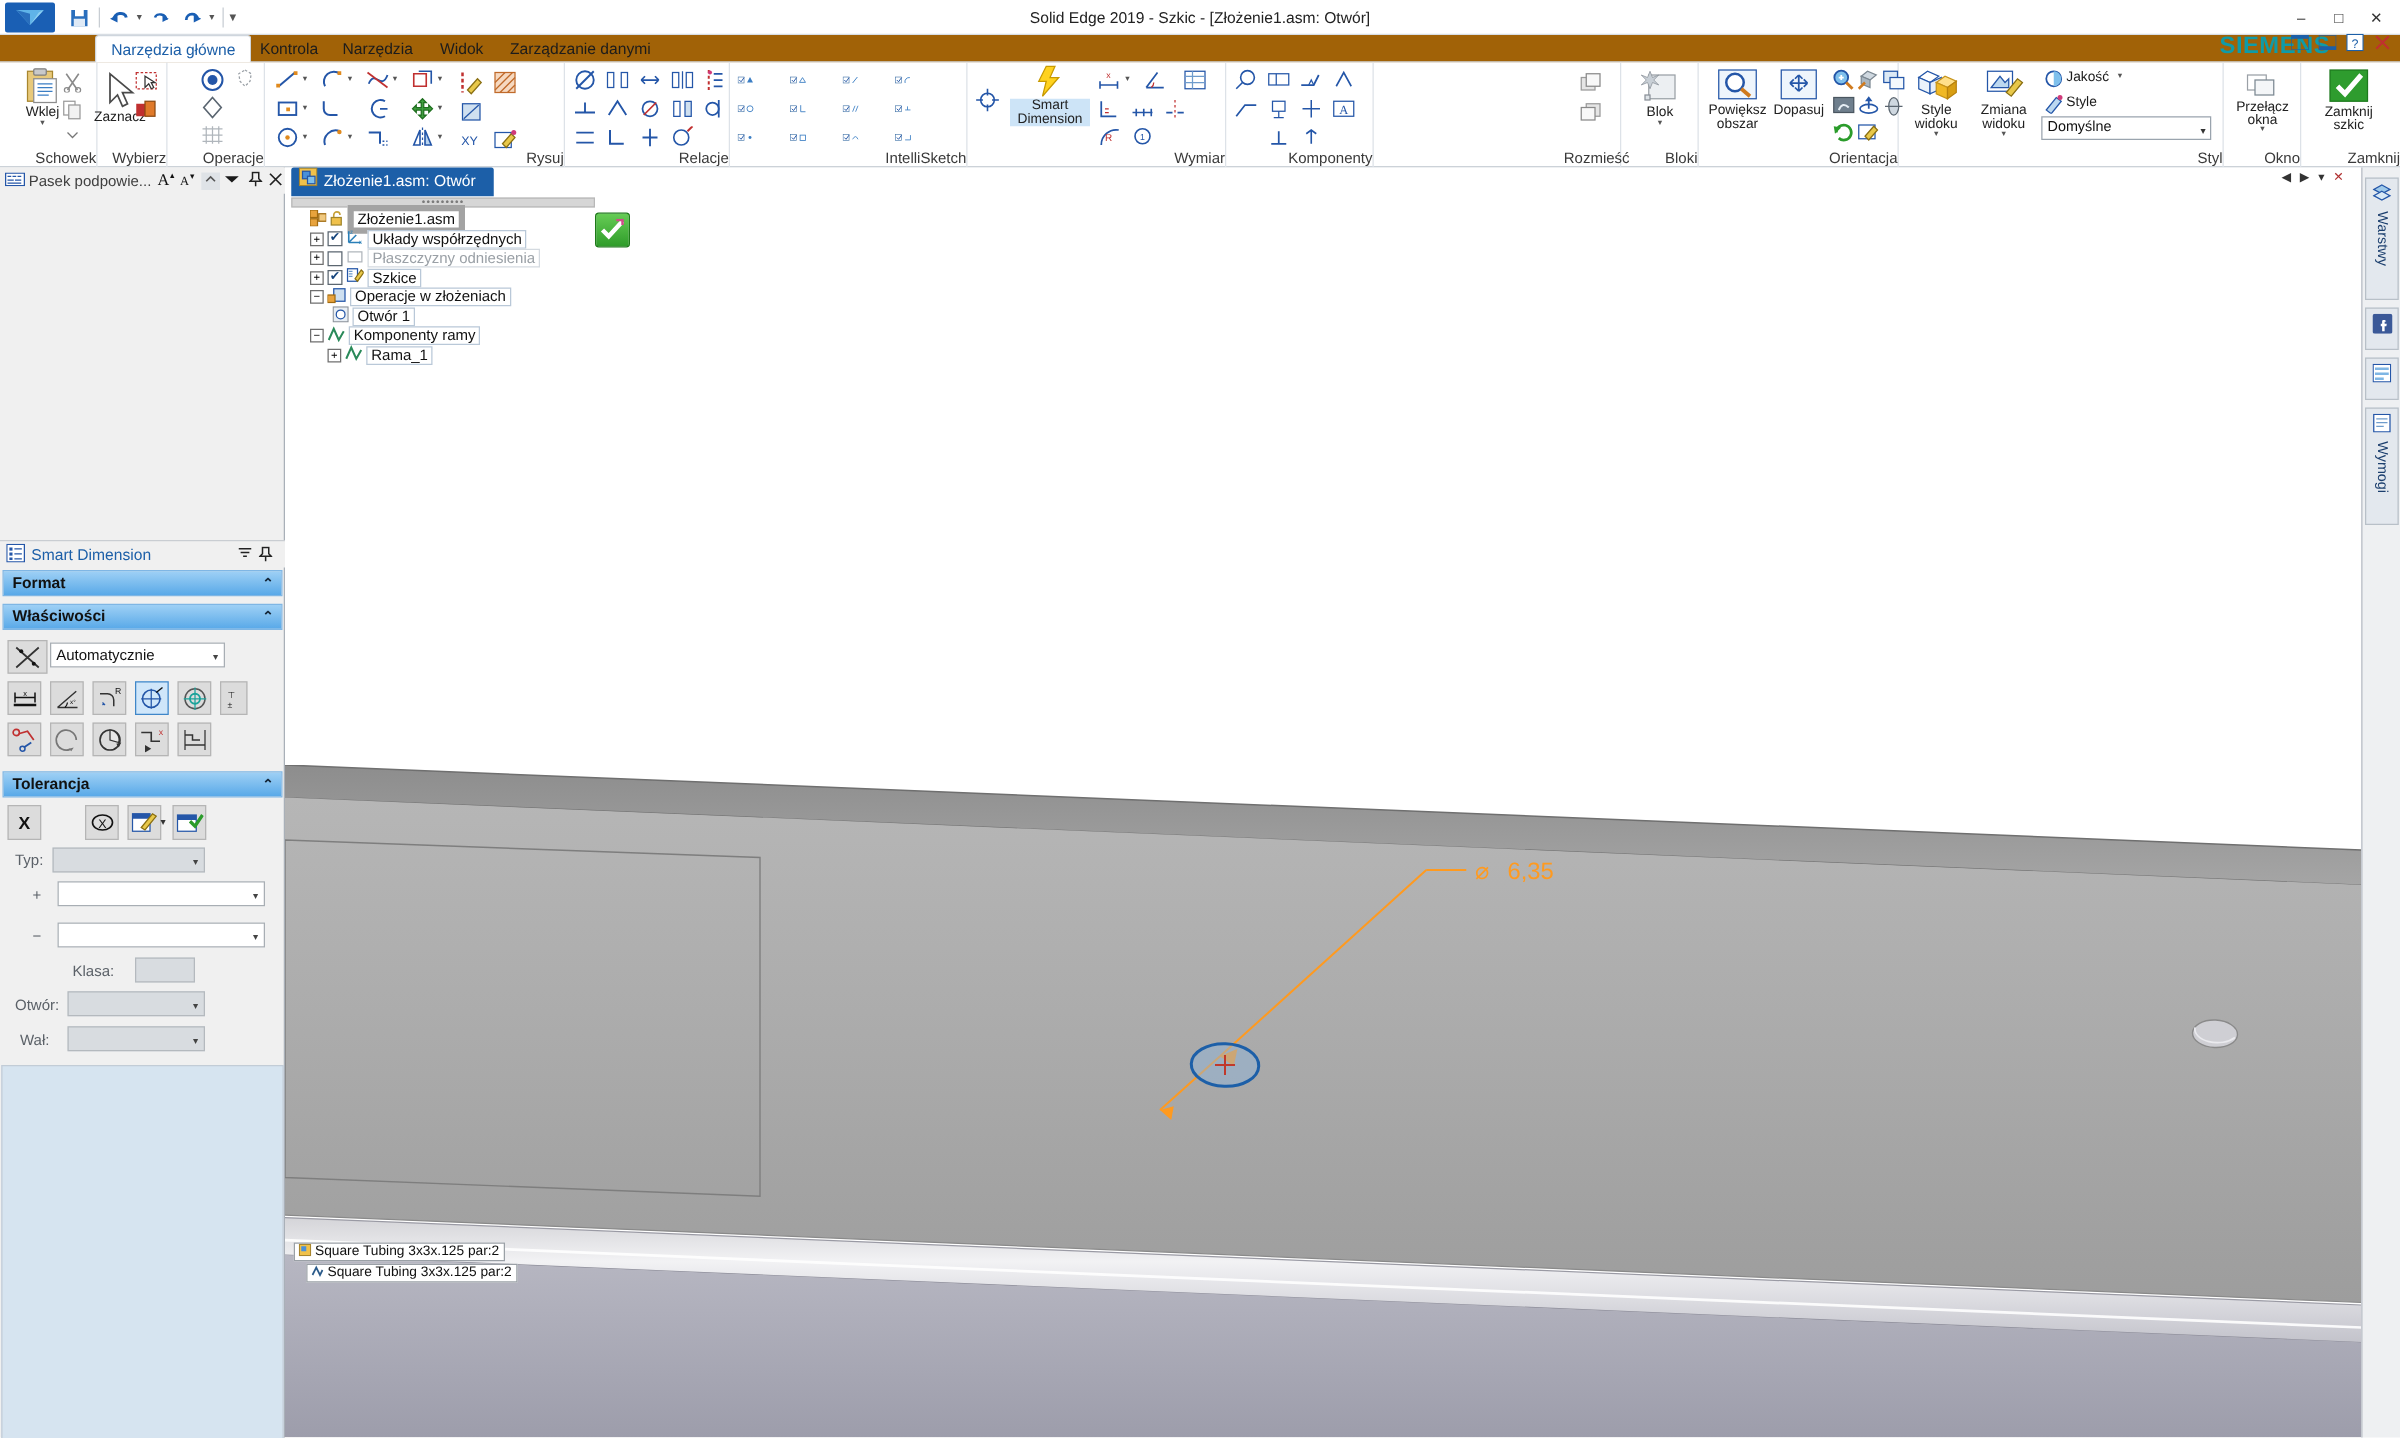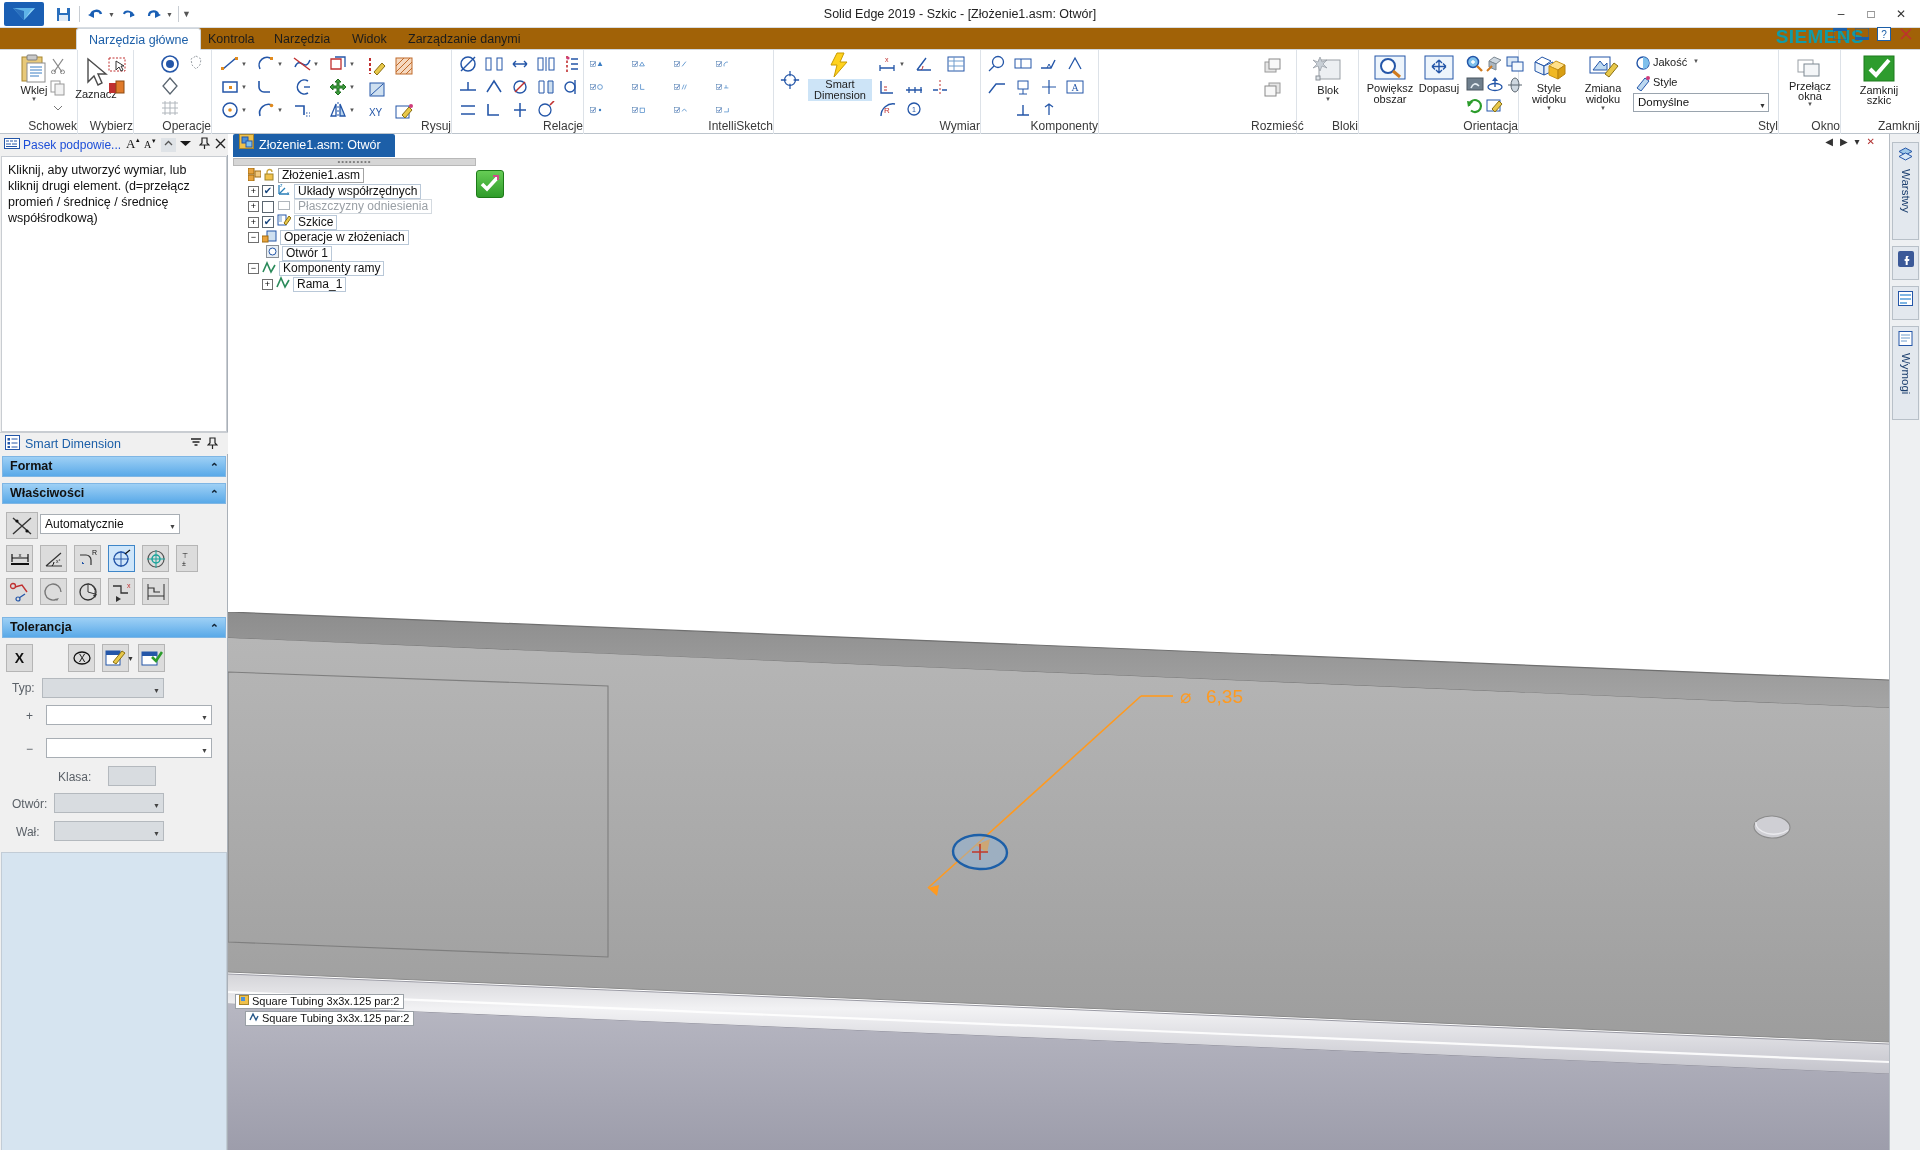--- a/index.html
+++ b/index.html
@@ -84,21 +84,21 @@
 
   
   #leftdock{
     position:absolute; left:0; top:134px; width:228px; height:1016px;
     background:#f0f0f0; border-right:1px solid #a9b0b8;
   }
   #prompt-hdr{
     position:absolute; left:0; top:0; width:228px; height:21px;
     background:#f0f0f0; display:flex; align-items:center; padding-left:4px; gap:3px;
   }
-  #prompt-hdr .t{ font-size:12px; color:#1d4ed8; }
+  #prompt-hdr .t{ font-size:12px; color:#404040; }
   #prompt-body{
     position:absolute; left:1px; top:22px; width:226px; height:276px;
     background:#ffffff; border:1px solid #c9cdd2; padding:5px 6px;
     font-size:12.5px; line-height:16px; color:#111;
   }
   #sd-hdr{
     position:absolute; left:0; top:298px; width:228px; height:22px;
     display:flex; align-items:center; gap:5px; padding-left:5px;
     background:#f0f0f0; border-top:1px solid #c9cdd2;
   }
@@ -150,21 +150,21 @@
   .texp{
     width:11px;height:11px;border:1px solid #6f6f6f;background:#fff;
     font-size:9px; line-height:9px; text-align:center; color:#000; flex:none;
   }
   .tspacer{ width:11px;height:11px;flex:none;}
   .tchk{ width:12px;height:12px;border:1px solid #5b6670;background:#fff;flex:none;
          display:flex;align-items:center;justify-content:center; }
   .tchk .mk{ font-size:10px;color:#15447c; line-height:10px; }
   .tlabel{ font-size:12px; color:#111; white-space:nowrap;
            border:1px solid #b9c8d8; padding:0 3px; line-height:13px; background:#fff;}
-  .tlabel.sel{ border:1px solid #a3a3a3; }
+  .tlabel.sel{ border:5px solid #a3a3a3; }
   .tlabel.dim{ color:#9aa0a6; border-color:#d4dae0;}
 
   #accept-badge{
     position:absolute; left:248px; top:36px; width:28px; height:28px;
     background:linear-gradient(#66cc55,#2f9c2a); border:1px solid #1d7a18; border-radius:3px;
     display:flex; align-items:center; justify-content:center;
   }
 
   
   #viewport{
@@ -992,21 +992,20 @@
           <path d="M3 1 h5 v5 l2 2 H1 l2 -2z M5.5 8 v4" stroke="#222" fill="none" stroke-width="1.2"></path>
         </svg>
     </span>
     <span style="margin-left:2px">
       <svg width="11" height="11" viewBox="0 0 11 11">
           <path d="M1 1 L10 10 M10 1 L1 10" stroke="#222" stroke-width="1.4"></path>
         </svg>
     </span>
   </div>
 
-  <div id="prompt-body">Kliknij, aby utworzyć wymiar, lub kliknij drugi element. (d=przełącz promień / średnicę / średnicę współśrodkową)</div>
 
   <div id="sd-hdr">
     <span>
       <svg width="15" height="15" viewBox="0 0 15 15">
           <rect x="0.5" y="0.5" width="14" height="14" fill="#fff" stroke="#2456a8"></rect>
           <rect x="2.5" y="3" width="2.5" height="2.5" fill="#2456a8"></rect>
           <rect x="2.5" y="7" width="2.5" height="2.5" fill="#2456a8"></rect>
           <rect x="2.5" y="11" width="2.5" height="2" fill="#2456a8"></rect>
           <path d="M6.5 4h6M6.5 8h6M6.5 12h6" stroke="#2456a8"></path>
         </svg>

